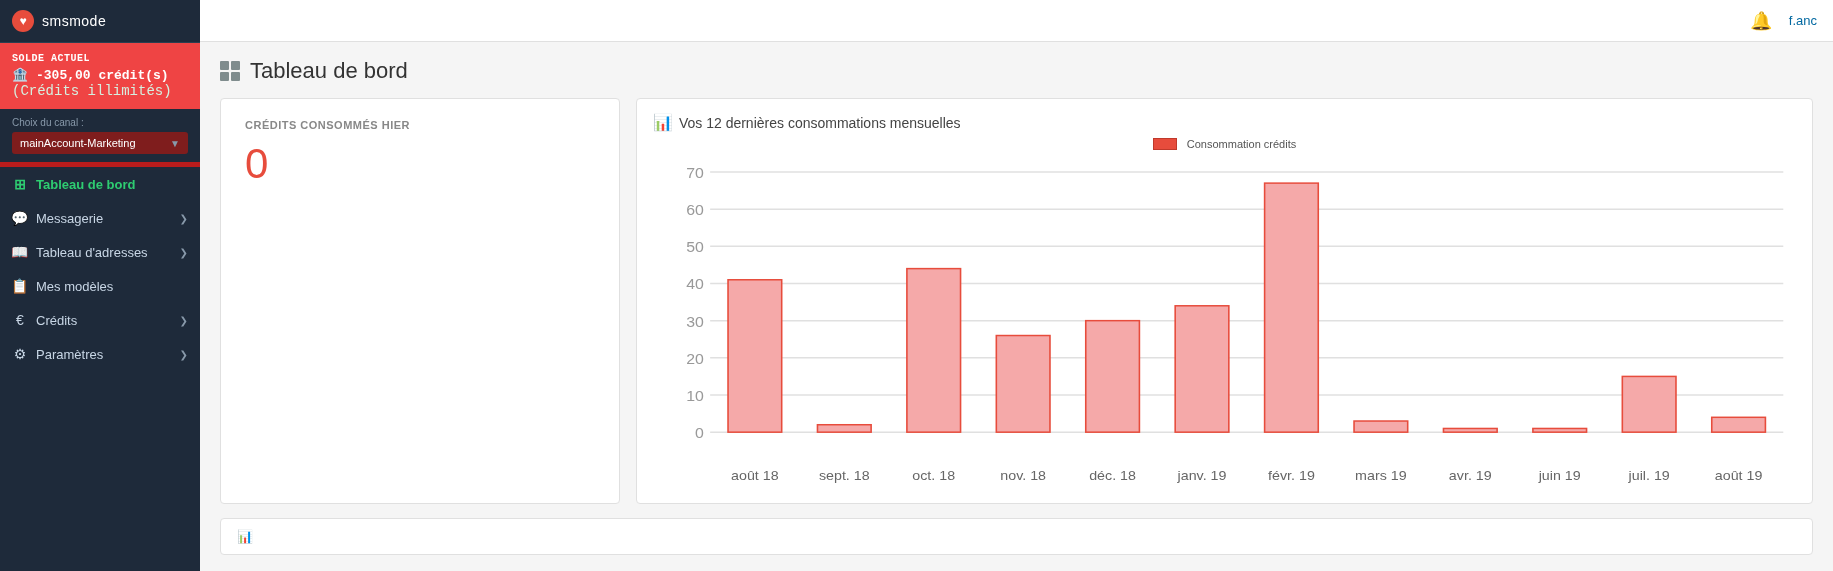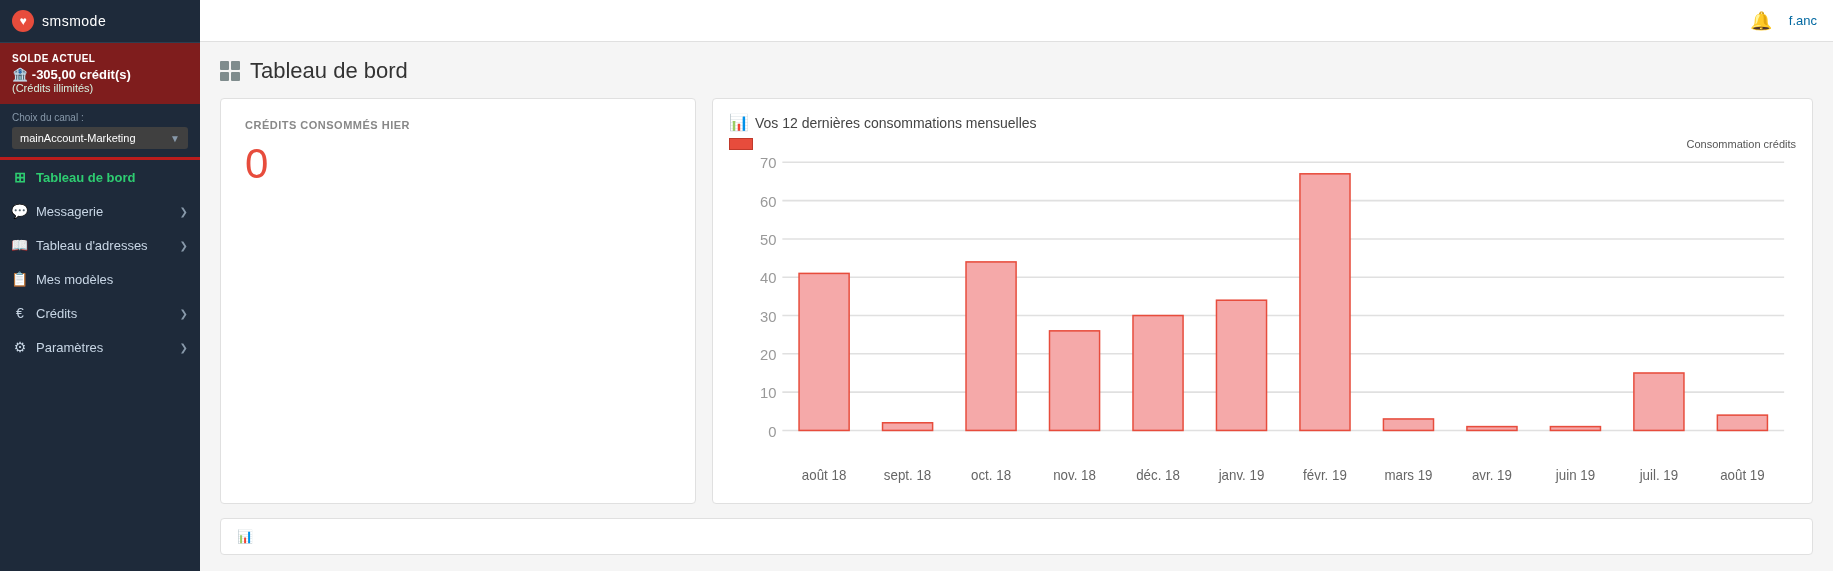--- a/index.html
+++ b/index.html
@@ -36,54 +36,55 @@
       color: white;
     }
     .sidebar-logo-text {
       font-size: 14px;
       font-weight: 400;
       color: #fff;
       letter-spacing: 0.5px;
     }
 
     .sidebar-balance {
-      background: #7f1d1d;
+      background: #ef4444;
       padding: 10px 12px;
+      font-family: Liberation Mono, monospace;
     }
     .sidebar-balance-label {
       font-size: 10px;
       font-weight: 700;
       color: #fff;
       letter-spacing: 0.5px;
       margin-bottom: 3px;
     }
     .sidebar-balance-amount {
       font-size: 13px;
       color: #fff;
       font-weight: 600;
     }
     .sidebar-balance-sub {
-      font-size: 11px;
+      font-size: 14px;
       color: #d5f0e0;
     }
 
     .sidebar-channel {
       padding: 8px 12px;
-      border-bottom: 3px solid #b91c1c;
+      border-bottom: 5px solid #b91c1c;
     }
     .sidebar-channel-label {
       font-size: 10px;
       color: #8899aa;
       margin-bottom: 4px;
     }
     .sidebar-channel-select {
       display: flex;
       align-items: center;
       justify-content: space-between;
-      background: #404040;
+      background: #7f1d1d;
       border-radius: 3px;
       padding: 5px 8px;
       cursor: pointer;
       font-size: 11px;
       color: #fff;
     }
 
     .sidebar-nav-label {
       font-size: 9px;
       font-weight: 700;
@@ -178,21 +179,21 @@
       display: flex;
       gap: 16px;
       flex: 1;
       min-height: 0;
     }
 
     .cards-column {
       display: flex;
       flex-direction: column;
       gap: 14px;
-      width: 476px;
+      width: 400px;
       min-width: 380px;
     }
 
     .card {
       background: #fff;
       border: 1px solid #e0e0e0;
       border-radius: 4px;
       padding: 20px 24px;
       flex: 1;
     }
@@ -227,22 +228,22 @@
       gap: 6px;
       font-size: 14px;
       color: #444;
       margin-bottom: 6px;
     }
     .chart-header-icon { color: #666; font-size: 16px; }
     .chart-legend {
       display: flex;
       align-items: center;
       gap: 10px;
-      justify-content: space-between;
-      margin-bottom: 0;
+      justify-content: center;
+      margin-bottom: 10px;
     }
     .chart-legend-color {
       width: 24px;
       height: 12px;
       background: #e74c3c;
       border: 1px solid #c0392b;
     }
     .chart-legend-label { font-size: 11px; color: #555; }
 
     .chart-svg-wrap {

